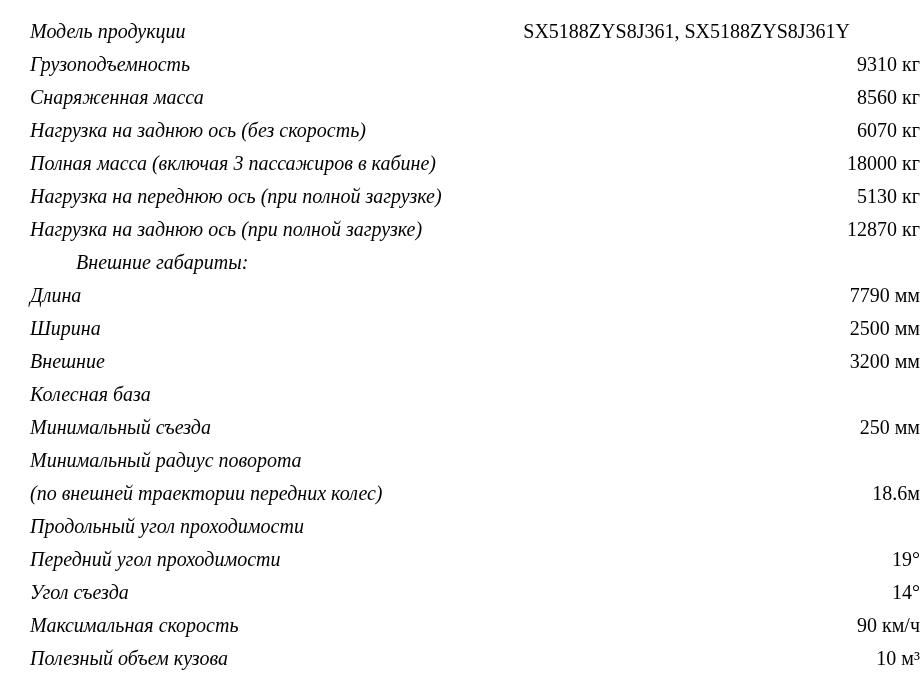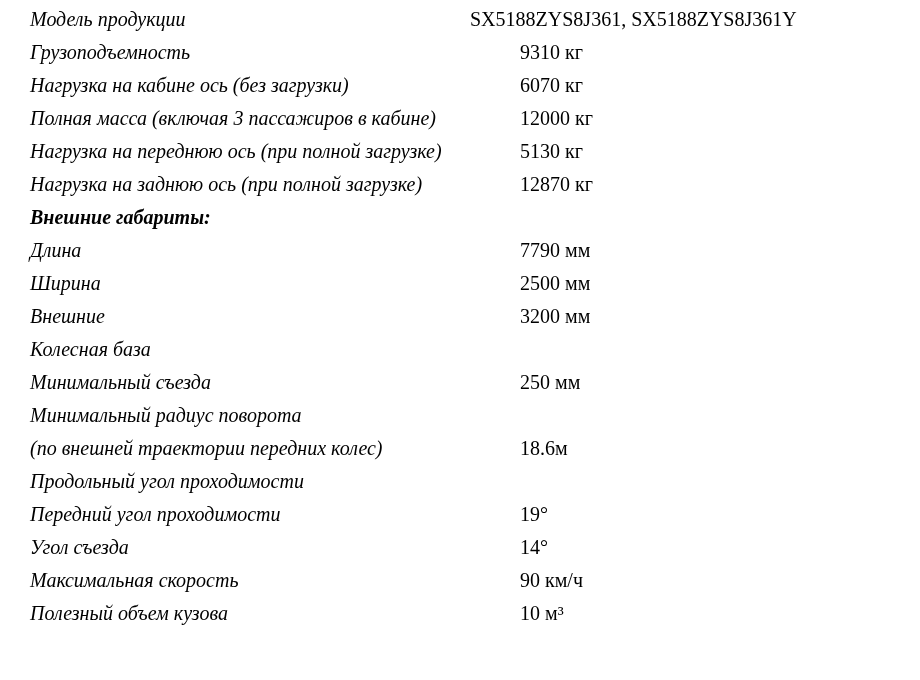--- a/index.html
+++ b/index.html
@@ -13,81 +13,86 @@
     overflow: hidden;
     font-family: "Liberation Serif", "DejaVu Serif", serif;
     color: #000000;
   }
   .page {
     position: relative;
     width: 920px;
     height: 680px;
     overflow: hidden;
     background: #ffffff;
-    padding-top: 3px;
+    padding-top: 15px;
     box-sizing: border-box;
     border-radius: 10px;
   }
   .spec-table {
     width: 920px;
   }
   .row {
     display: grid;
     grid-template-columns: 470px 1fr;
     height: 33px;
     line-height: 33px;
     font-size: 20px;
   }
   .label {
     padding-left: 30px;
     font-style: italic;
     white-space: nowrap;
     overflow: visible;
   }
   .value {
-    text-align: left;
+    text-align: right;
     padding-left: 50px;
     white-space: nowrap;
     font-style: normal;
   }
   
   .row.model .value {
     padding-left: 0;
     padding-right: 70px;
   }
   
   .row.section .label {
-    font-weight: bold;
+    font-weight: normal;
+    margin-left: 46px;
   }
 </style>
 </head>
 <body>
 
 <div class="page">
   <div class="spec-table" id="spec-table">
   <div class="row model">
     <div class="label">Модель продукции</div>
     <div class="value">SX5188ZYS8J361, SX5188ZYS8J361Y</div>
   </div>
 
   <div class="row">
     <div class="label">Грузоподъемность</div>
     <div class="value">9310 кг</div>
   </div>
 
+  <div class="row">
+    <div class="label">Снаряженная масса</div>
+    <div class="value">8560 кг</div>
+  </div>
 
 
   <div class="row">
-    <div class="label">Нагрузка на кабине ось (без загрузки)</div>
+    <div class="label">Нагрузка на заднюю ось (без скорость)</div>
     <div class="value">6070 кг</div>
   </div>
 
   <div class="row">
     <div class="label">Полная масса (включая 3 пассажиров в кабине)</div>
-    <div class="value">12000 кг</div>
+    <div class="value">18000 кг</div>
   </div>
 
   <div class="row">
     <div class="label">Нагрузка на переднюю ось (при полной загрузке)</div>
     <div class="value">5130 кг</div>
   </div>
 
   <div class="row">
     <div class="label">Нагрузка на заднюю ось (при полной загрузке)</div>
     <div class="value">12870 кг</div>

